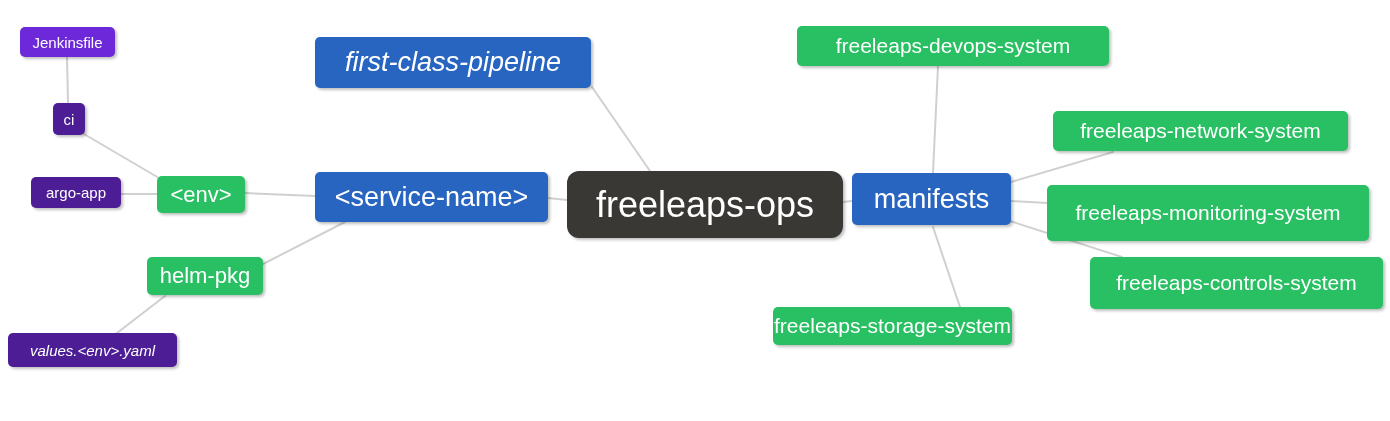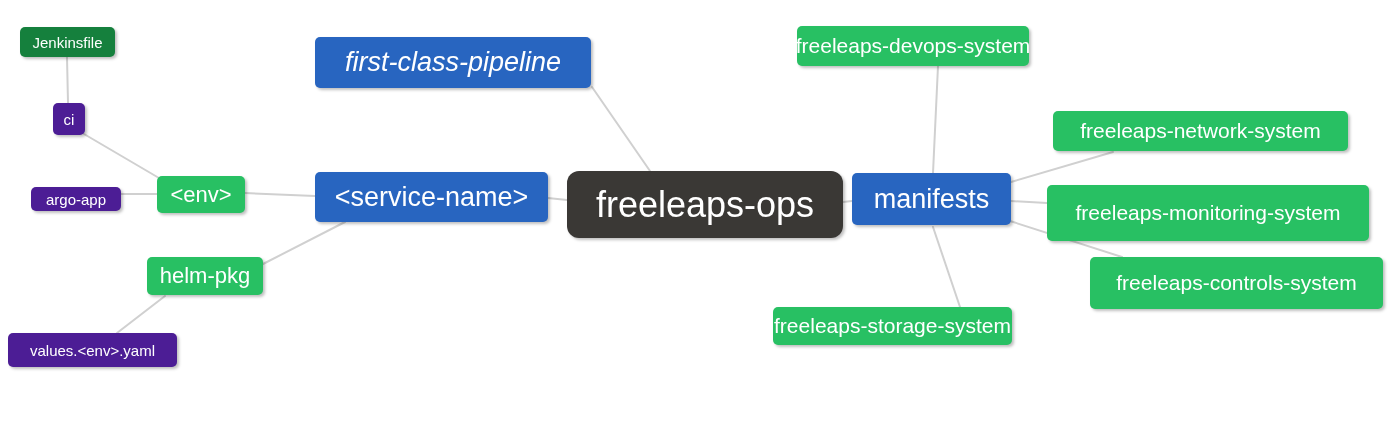--- a/index.html
+++ b/index.html
@@ -37,21 +37,21 @@
     box-shadow: 2px 2px 3px rgba(0,0,0,0.25);
     white-space: nowrap;
     cursor: default;
     box-sizing: border-box;
   }
   .node.root   { background: #3a3835; font-size: 36px; }
   .node.blue   { background: #2865c0; font-size: 27px; }
   .node.green  { background: #28c063; font-size: 21px; }
   .node.green.md { font-size: 22px; }
   .node.red    { background: #4c1d95; font-size: 15px; }
-  .node.orange { background: #15803d; font-size: 15px; }
+  .node.orange { background: #6d28d9; font-size: 15px; }
 </style>
 </head>
 <body>
 
 <div class="canvas">
 
   <svg class="edge-layer" viewBox="0 0 1390 421" xmlns="http://www.w3.org/2000/svg">
     <line x1="67" y1="57" x2="68" y2="103"></line>
     <line x1="84" y1="134" x2="159" y2="178"></line>
     <line x1="121" y1="194" x2="157" y2="194"></line>
@@ -65,37 +65,37 @@
     <line x1="1011" y1="182" x2="1113" y2="152"></line>
     <line x1="1011" y1="201" x2="1047" y2="203"></line>
     <line x1="1010" y1="221" x2="1122" y2="257"></line>
     <line x1="933" y1="227" x2="960" y2="307"></line>
   </svg>
 
   <div class="node orange" style="left:20px; top:27px; width:95px; height:30px;">Jenkinsfile</div>
 
   <div class="node red" style="left:53px; top:103px; width:32px; height:32px;">ci</div>
 
-  <div class="node red" style="left:31px; top:177px; width:90px; height:24px;margin-top:10px;">argo-app</div>
+  <div class="node red" style="left:31px; top:177px; width:90px; height:31px;">argo-app</div>
 
   <div class="node green md" style="left:147px; top:257px; width:116px; height:38px;">helm-pkg</div>
 
   <div class="node green md" style="left:157px; top:176px; width:88px; height:37px;">&lt;env&gt;</div>
 
-  <div class="node red" style="left:8px; top:333px; width:169px; height:34px;">values.&lt;env&gt;.yaml</div>
+  <div class="node red" style="left:8px; top:333px; width:169px; height:34px;font-style:italic;">values.&lt;env&gt;.yaml</div>
 
   <div class="node blue" style="left:315px; top:37px; width:276px; height:51px;font-style:italic;">first-class-pipeline</div>
 
   <div class="node blue" style="left:315px; top:172px; width:233px; height:50px;">&lt;service-name&gt;</div>
 
   <div class="node root" style="left:567px; top:171px; width:276px; height:67px;border-radius:12px;">freeleaps-ops</div>
 
   <div class="node blue" style="left:852px; top:173px; width:159px; height:52px;">manifests</div>
 
-  <div class="node green" style="left:797px; top:26px; width:232px; height:40px;">freeleaps-devops-system</div>
+  <div class="node green" style="left:797px; top:26px; width:312px; height:40px;">freeleaps-devops-system</div>
 
   <div class="node green" style="left:1053px; top:111px; width:295px; height:40px;">freeleaps-network-system</div>
 
   <div class="node green" style="left:1047px; top:185px; width:322px; height:56px;">freeleaps-monitoring-system</div>
 
   <div class="node green" style="left:1090px; top:257px; width:293px; height:52px;">freeleaps-controls-system</div>
 
   <div class="node green" style="left:773px; top:307px; width:239px; height:38px;">freeleaps-storage-system</div>
 
 </div>

